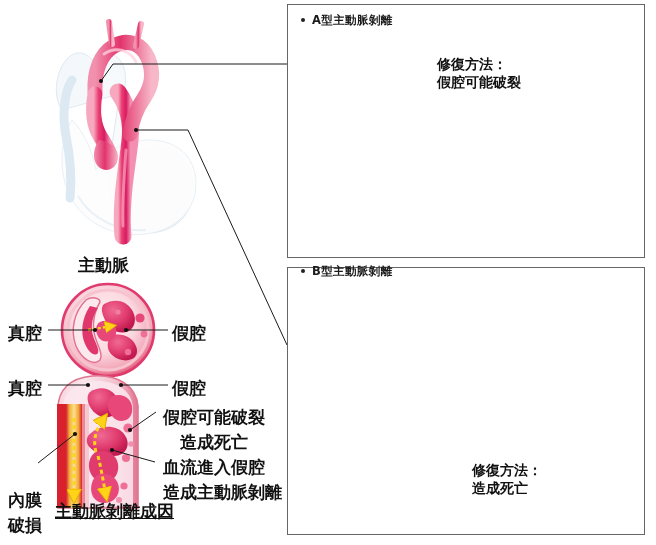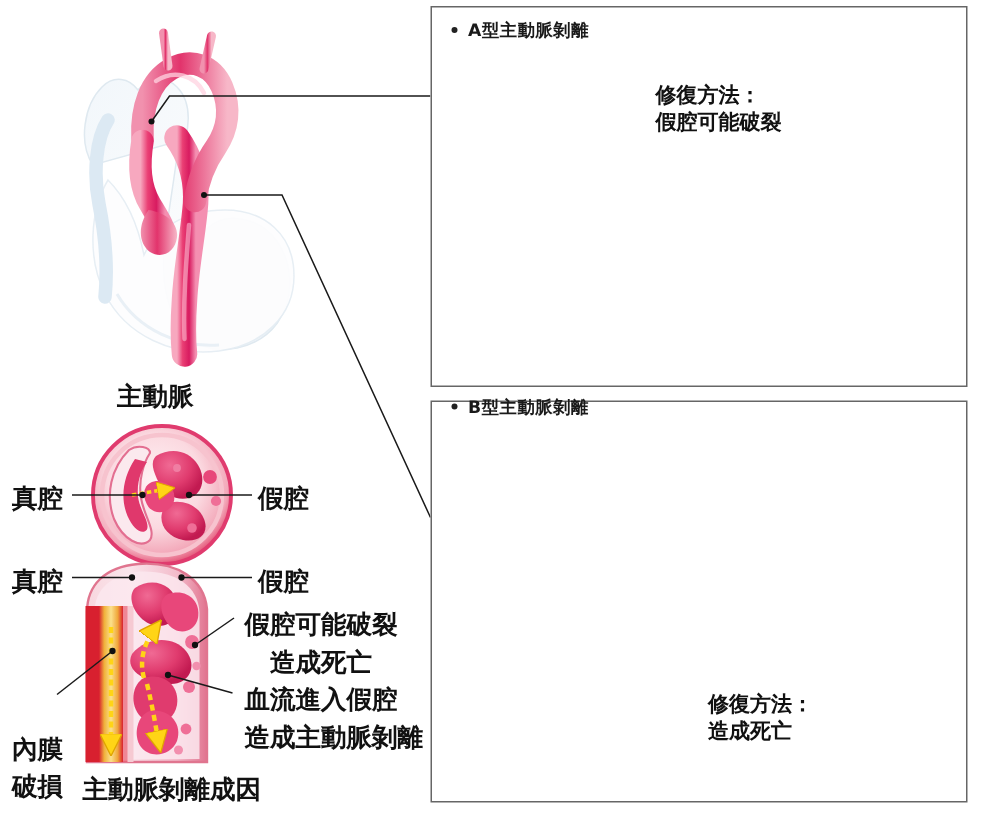--- a/index.html
+++ b/index.html
@@ -462,15 +462,15 @@
   <div class="lbl-c" style="left:163px;top:405px;line-height:1.45;">
     <div>假腔可能破裂</div>
     <div style="text-align:center;">造成死亡</div>
   </div>
 
   <div class="lbl-c" style="left:8px;top:488px;line-height:1.45;">
     <div>內膜</div>
     <div>破損</div>
   </div>
 
-  <div class="lbl-c" style="left:55px;top:516px;">主動脈剝離成因</div>
+  <div class="lbl-c" style="left:55px;top:500px;text-decoration:underline;">主動脈剝離成因</div>
 
 </div>
 
 </body></html>

